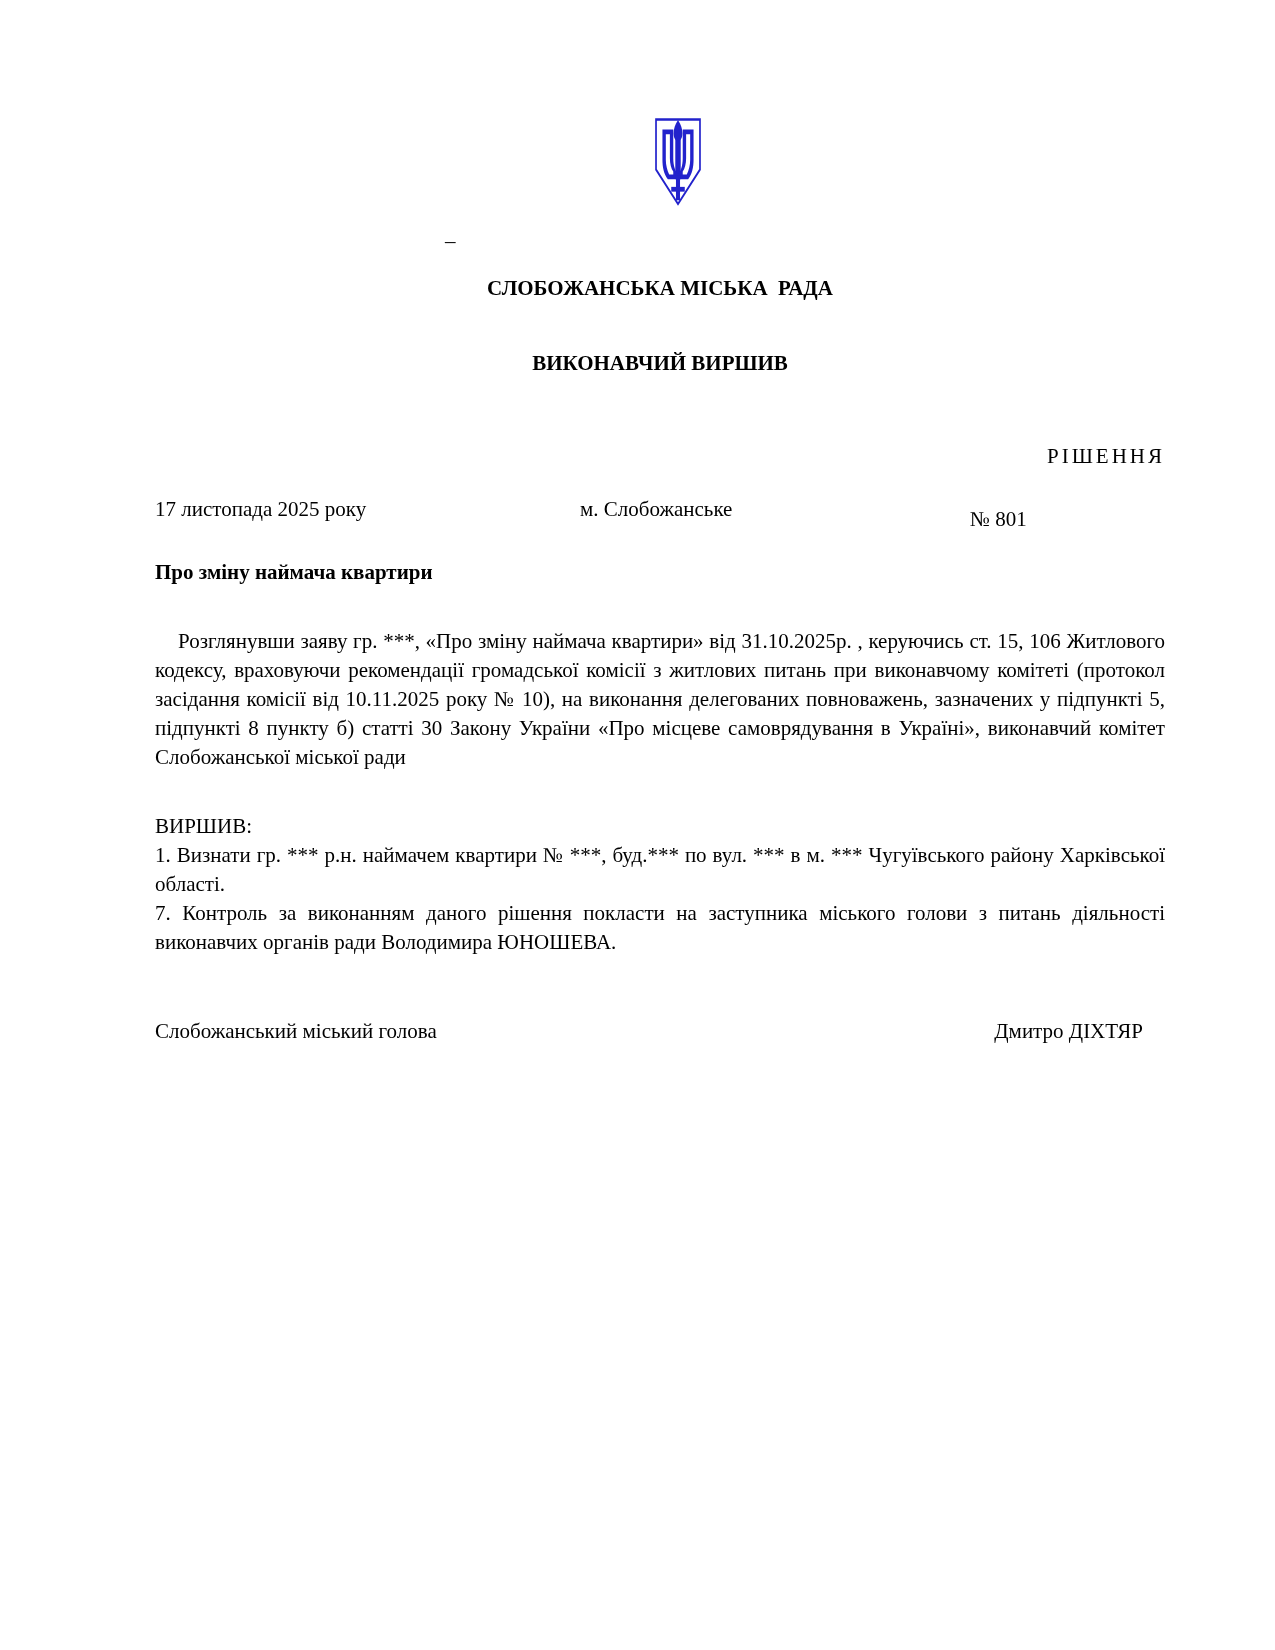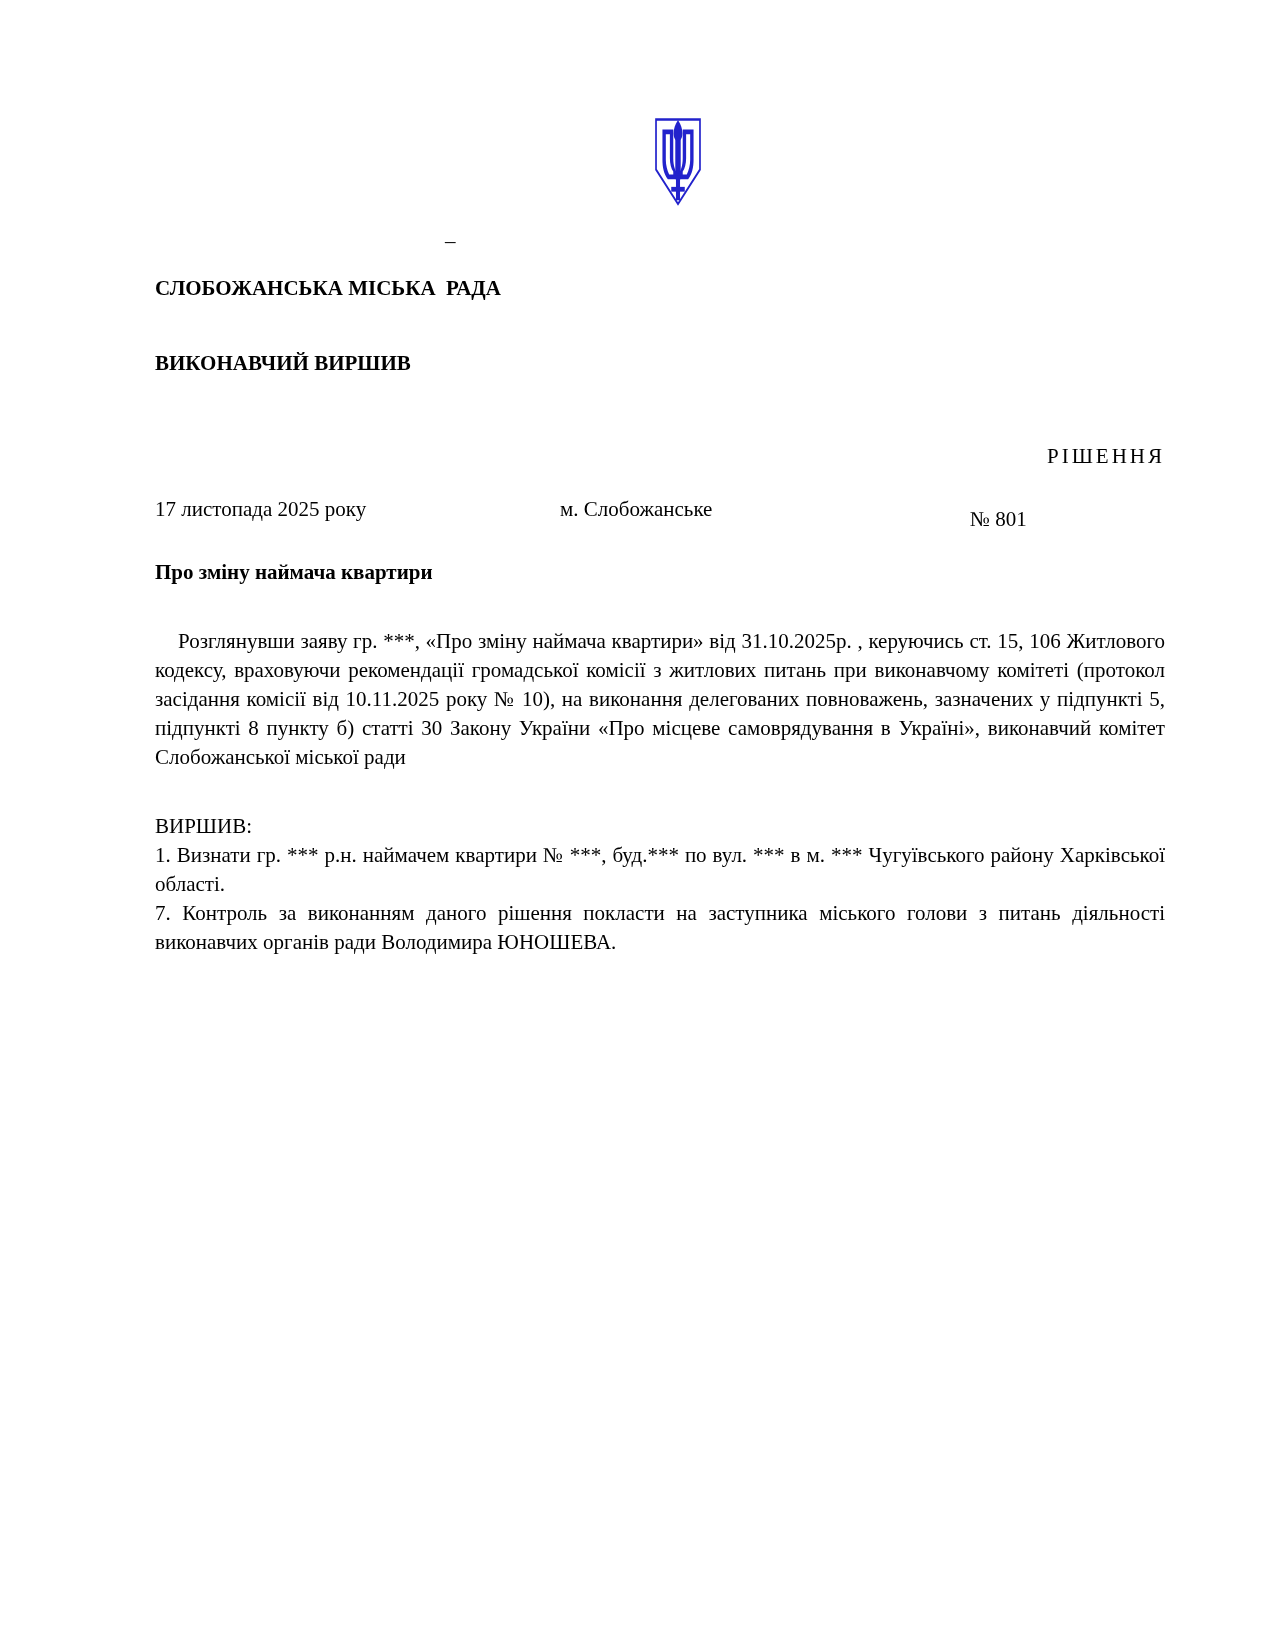--- a/index.html
+++ b/index.html
@@ -22,20 +22,21 @@
   }
   .emblem-wrap svg {
     display: inline-block;
     transform: translateX(18px);
   }
   .emblem-wrap .shield { stroke: var(--emblem); fill: none; }
   .emblem-wrap .glyph  { fill: var(--emblem); }
 
   .org-header {
     margin-top: 14px;
+    text-align: center;
     font-weight: bold;
     line-height: 25px;
     white-space: pre-wrap;
   }
   .stray-mark {
     position: absolute;
     left: 445px;
     top: 223px;
     font-size: 21px;
     line-height: 21px;
@@ -46,21 +47,21 @@
     font-weight: normal;
     letter-spacing: 3px;
     line-height: 25px;
   }
   .meta-row {
     position: relative;
     margin-top: 28px;
     height: 25px;
     line-height: 25px;
   }
-  .meta-place  { position: absolute; left: 405px; top: 0; }
+  .meta-place  { position: absolute; left: 425px; top: 0; }
   .meta-number { position: absolute; left: 815px; top: 10px; }
 
   .subject {
     margin-top: 38px;
     font-weight: bold;
     line-height: 25px;
   }
   .preamble {
     margin: 42px 0 0 0;
     text-align: justify;
@@ -124,14 +125,18 @@
 
   <p class="preamble">Розглянувши заяву гр. ***, «Про зміну наймача квартири» від 31.10.2025р. , керуючись ст. 15, 106 Житлового кодексу, враховуючи рекомендації громадської комісії з житлових питань при виконавчому комітеті (протокол засідання комісії від 10.11.2025 року № 10), на виконання делегованих повноважень, зазначених у підпункті 5, підпункті 8 пункту б) статті 30 Закону України «Про місцеве самоврядування в Україні», виконавчий комітет Слобожанської міської ради</p>
 
   <div class="resolution-label">ВИРШИВ:</div>
 
   <div class="items">
     <p>1. Визнати гр. *** р.н. наймачем квартири № ***, буд.*** по вул. *** в м. *** Чугуївського району Харківської області.</p>
     <p>7. Контроль за виконанням даного рішення покласти на заступника міського голови з питань діяльності виконавчих органів ради Володимира ЮНОШЕВА.</p>
   </div>
 
+  <div class="signature-row">
+    <span class="sig-position">Слобожанський міський голова</span>
+    <span class="sig-name">Дмитро ДІХТЯР</span>
+  </div>
 
 </div>
 
 </body></html>

